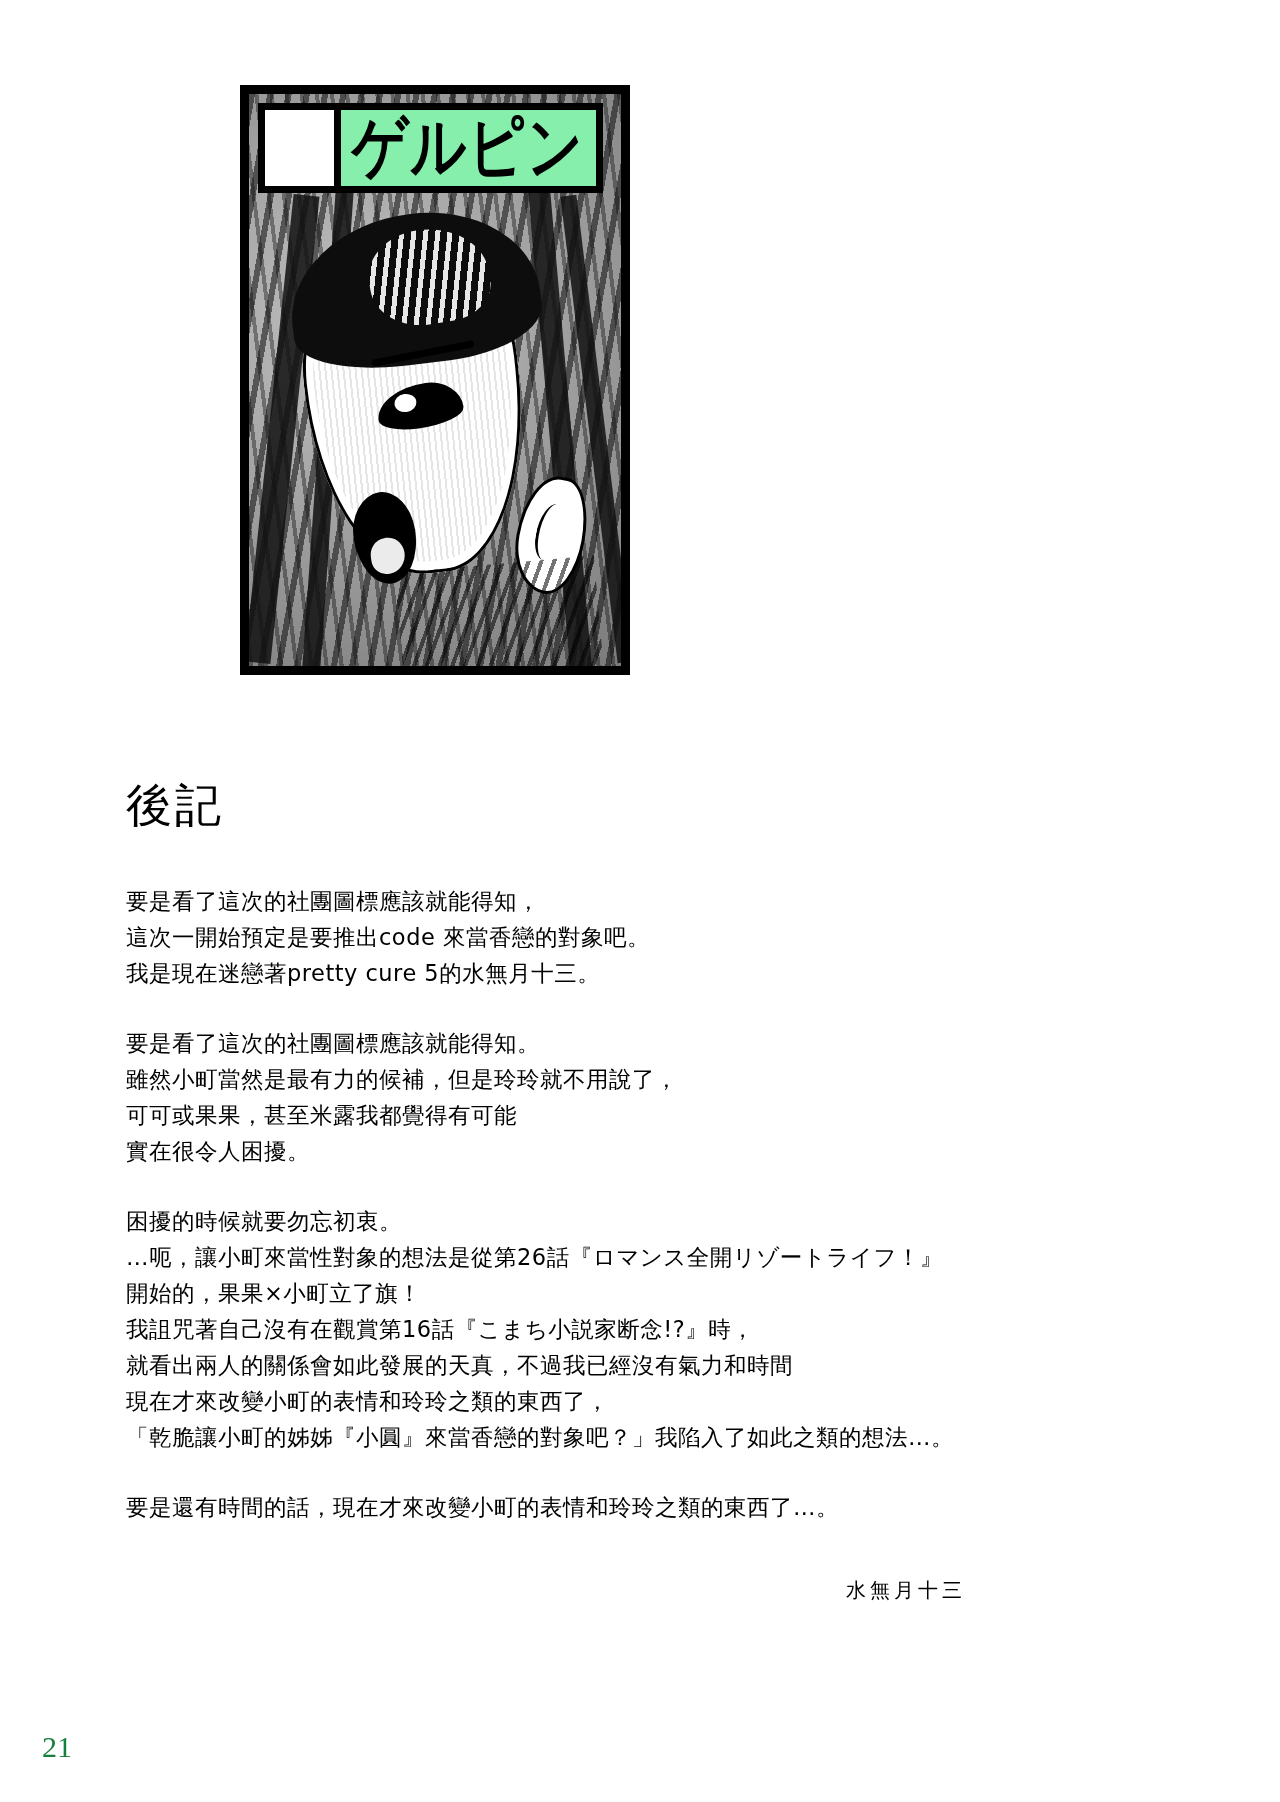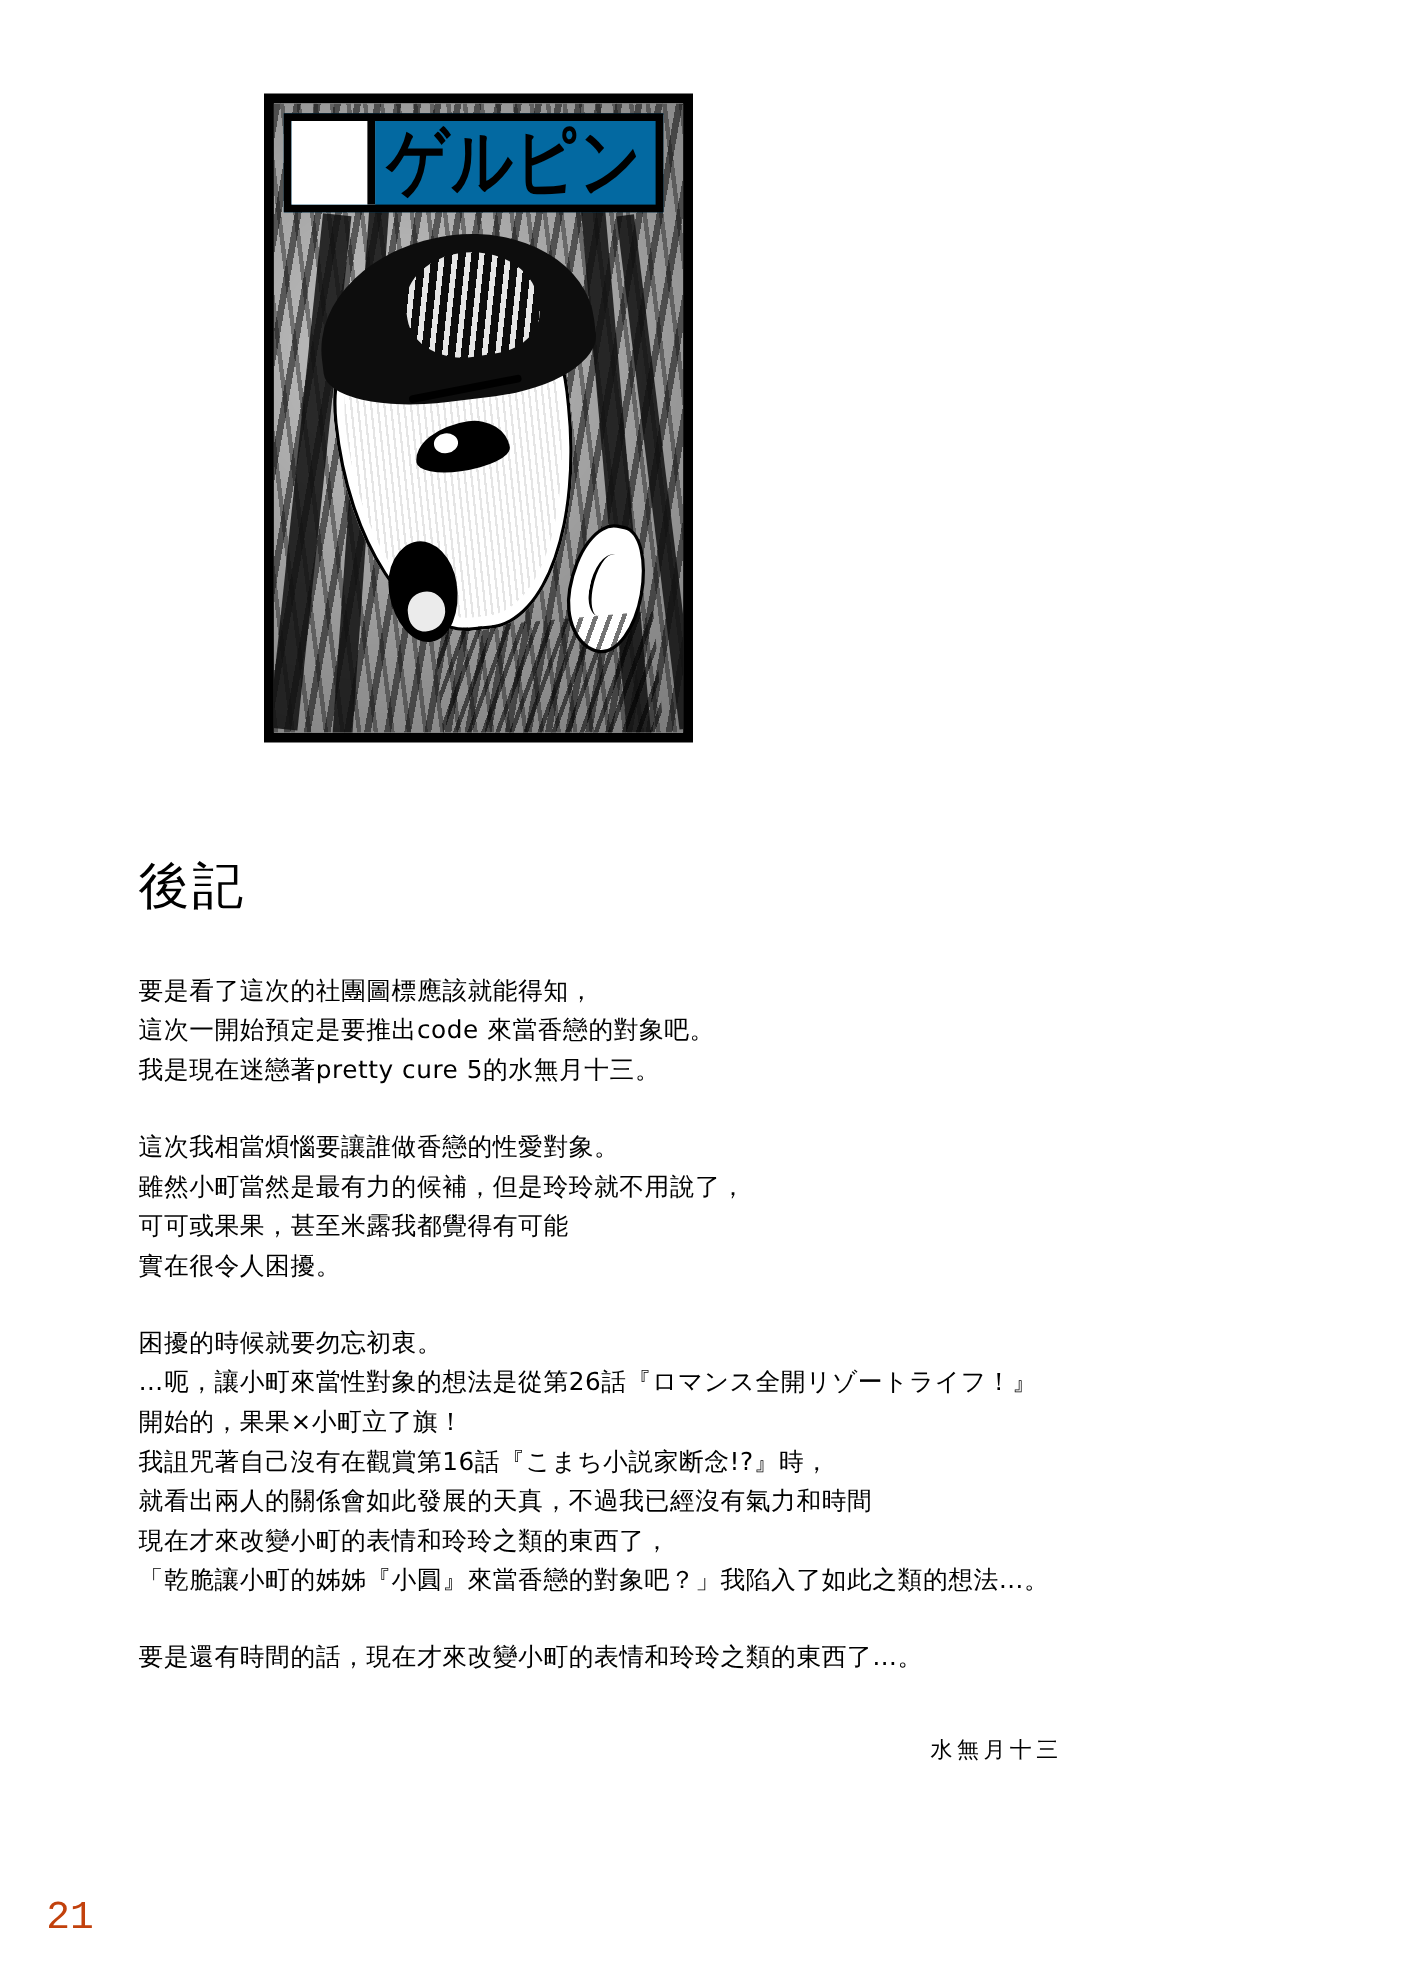--- a/index.html
+++ b/index.html
@@ -156,21 +156,21 @@
     transform: rotate(-5deg);
   }
 
   
   .logo-box {
     position: absolute;
     left: 9px;
     top: 9px;
     width: 345px;
     height: 90px;
-    background: #0369a1;
+    background: #86efac;
     border: 7px solid #000;
     box-sizing: border-box;
     display: flex;
     align-items: center;
   }
   .logo-square {
     width: 76px;
     height: 100%;
     border-right: 7px solid #000;
     box-sizing: border-box;
@@ -218,23 +218,23 @@
     font-size: 20px;
     letter-spacing: 4px;
     font-family: Liberation Serif, serif;
   }
 
   
   .page-num {
     position: absolute;
     left: 42px;
     bottom: 38px;
-    font-size: 36px;
-    font-family: Liberation Mono, monospace;
-    color: #c2410c;
+    font-size: 30px;
+    font-family: Liberation Serif, serif;
+    color: #15803d;
   }
 </style>
 </head>
 <body>
 
 <div class="illus-wrap">
   <div class="illus-frame">
     <div class="hair-bg"></div>
 
     <div class="hair-strand" style="left:20px; top:100px; width:26px; height:470px; transform:rotate(6deg);"></div>
@@ -269,21 +269,21 @@
       <div class="logo-text">ゲルピン</div>
     </div>
   </div>
 </div>
 
 <div class="afterword">
   <h1>後記</h1>
   <p class="para">要是看了這次的社團圖標應該就能得知，
 這次一開始預定是要推出code 來當香戀的對象吧。
 我是現在迷戀著pretty cure 5的水無月十三。</p>
-  <p class="para">這次我相當煩惱要讓誰做香戀的性愛對象。
+  <p class="para">要是看了這次的社團圖標應該就能得知。
 雖然小町當然是最有力的候補，但是玲玲就不用說了，
 可可或果果，甚至米露我都覺得有可能
 實在很令人困擾。</p>
   <p class="para">困擾的時候就要勿忘初衷。
 …呃，讓小町來當性對象的想法是從第26話『ロマンス全開リゾートライフ！』
 開始的，果果×小町立了旗！
 我詛咒著自己沒有在觀賞第16話『こまち小説家断念!?』時，
 就看出兩人的關係會如此發展的天真，不過我已經沒有氣力和時間
 現在才來改變小町的表情和玲玲之類的東西了，
 「乾脆讓小町的姊姊『小圓』來當香戀的對象吧？」我陷入了如此之類的想法…。</p>

